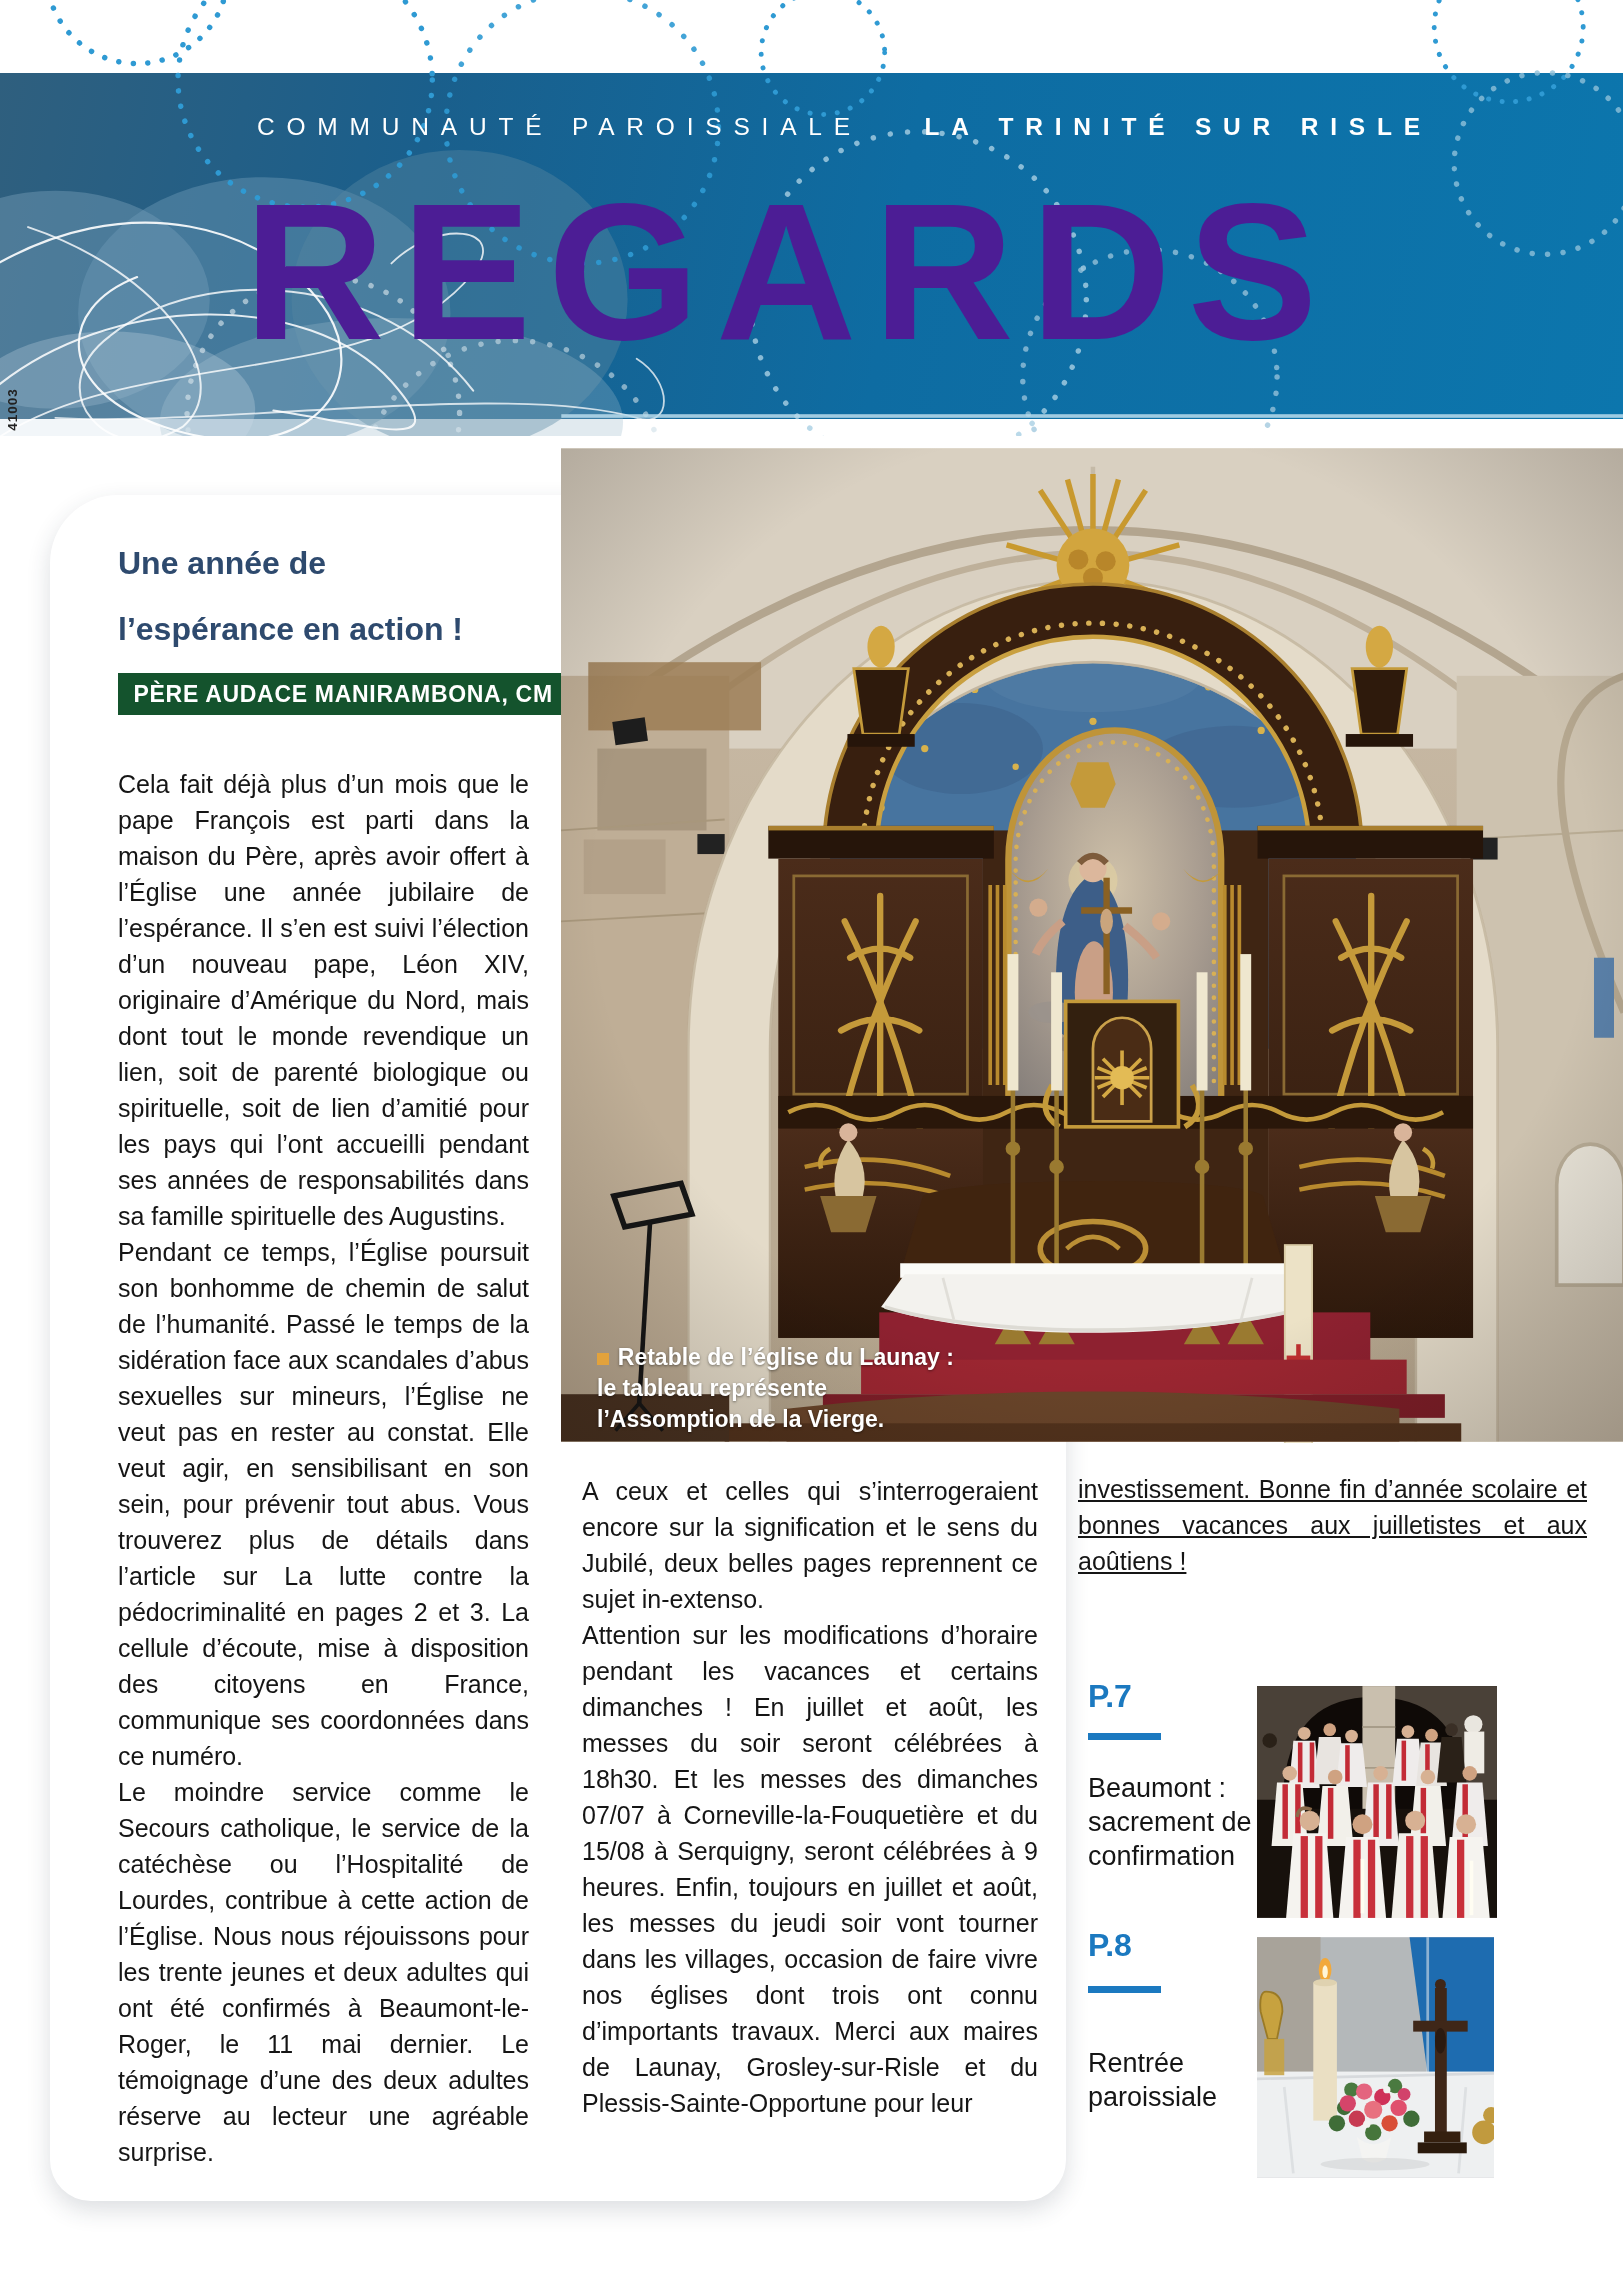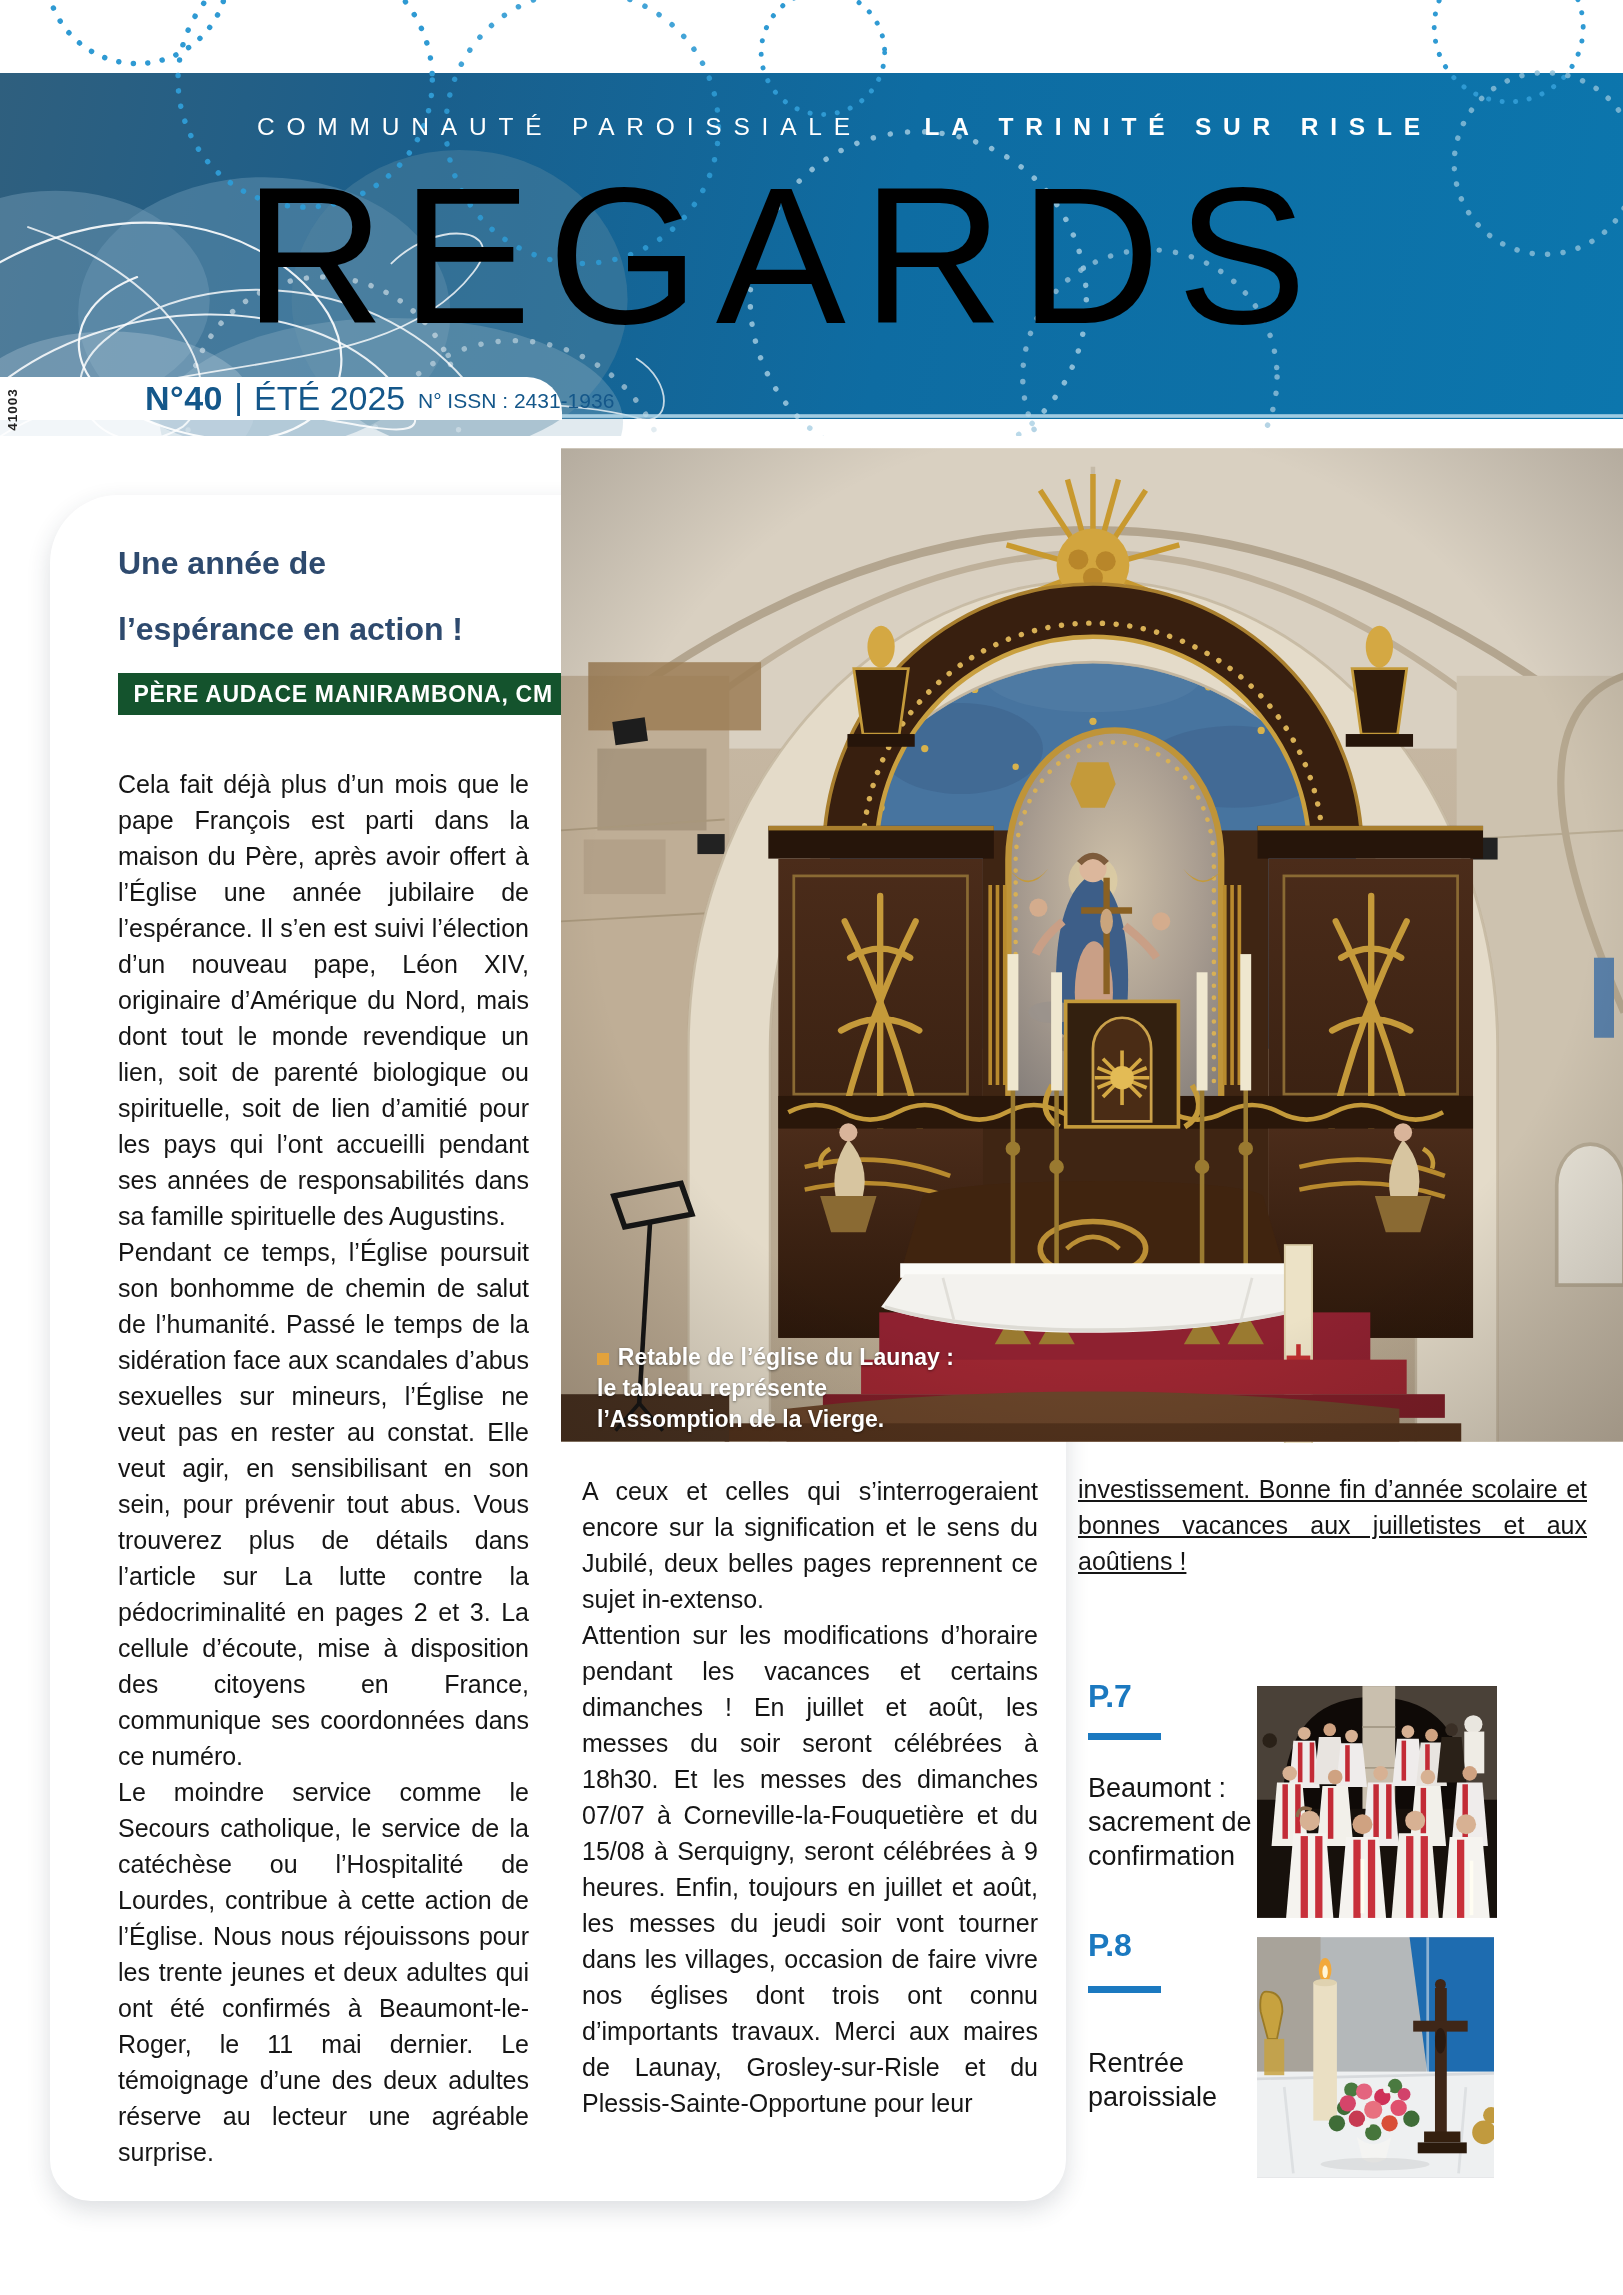--- a/index.html
+++ b/index.html
@@ -5,22 +5,22 @@
   html,body{margin:0;padding:0;background:#fff;}
   .page{position:relative;width:1624px;height:2296px;background:#ffffff;overflow:hidden;
         font-family:"Liberation Sans",sans-serif;}
   
   .banner{position:absolute;left:0;top:73px;width:1624px;height:346px;z-index:1;
           background:linear-gradient(100deg,#2f5f7e 0%,#1a5f8c 26%,#0e6ca2 55%,#0c76ad 100%);}
   .deco{position:absolute;left:0;top:0;width:1624px;height:436px;z-index:3;pointer-events:none;}
   .kicker{position:absolute;left:257px;top:113px;z-index:4;color:#ffffff;font-size:24.5px;
           letter-spacing:11.8px;white-space:nowrap;}
   .kicker b{font-weight:700;margin-left:44px;}
-  .logo{position:absolute;left:244px;top:153px;z-index:4;color:#000000;font-size:195px;
-        line-height:1.05;letter-spacing:16.4px;font-weight:400;white-space:nowrap;}
+  .logo{position:absolute;left:244px;top:169px;z-index:4;color:#4c1d95;font-size:195px;
+        line-height:1.05;letter-spacing:16.4px;font-weight:700;white-space:nowrap;}
   .issue-tab{position:absolute;left:0;top:377px;width:562px;height:43px;background:#ffffff;
              border-top-right-radius:35px;z-index:5;display:flex;align-items:baseline;
              padding-left:145px;box-sizing:border-box;color:#14578a;white-space:nowrap;}
   .issue-no{font-size:34px;font-weight:700;letter-spacing:0.5px;align-self:center;}
   .issue-sep{font-size:35px;font-weight:300;margin:0 11px;align-self:center;transform:translateY(-1.8px);}
   .issue-season{font-size:34px;font-weight:500;align-self:center;}
   .issue-issn{font-size:21px;font-weight:500;margin-left:12.7px;align-self:center;transform:translateY(1.8px);}
   .press-code{position:absolute;left:-9px;top:402px;z-index:6;transform:rotate(-90deg);
               font-size:13.6px;font-weight:700;letter-spacing:0.9px;color:#222;}
   
@@ -87,26 +87,20 @@
       <path d="M60,460 C240,470 560,420 700,460 C740,472 740,420 700,395" stroke="#fff" stroke-width="2" opacity=".75"></path>
 
       <rect x="617" y="456" width="1169" height="4" fill="#badcec" opacity=".85"></rect>
     </g>
   </svg>
 
   <div class="kicker"><span>COMMUNAUTÉ PAROISSIALE </span><b>LA TRINITÉ SUR RISLE</b></div>
 
   <div class="logo">REGARDS</div>
 
-  <div class="issue-tab">
-    <span class="issue-no">N°40</span>
-    <span class="issue-sep">|</span>
-    <span class="issue-season">ÉTÉ 2025</span>
-    <span class="issue-issn">N° ISSN : 2431-1936</span>
-  </div>
 
   <div class="press-code">41003</div>
 
   <div class="card"></div>
 
   <div class="title">
     <div>Une année de</div>
     <div>l’espérance en action !</div>
   </div>
 

